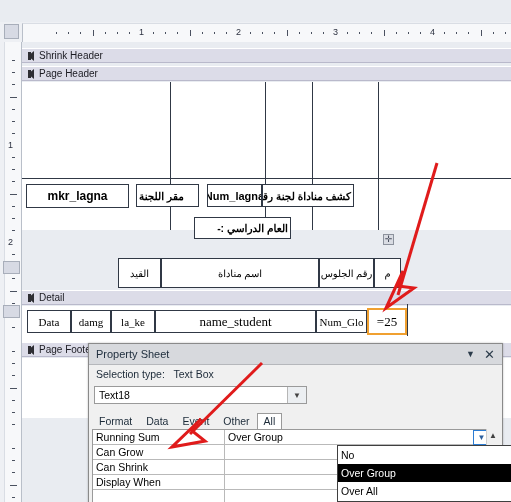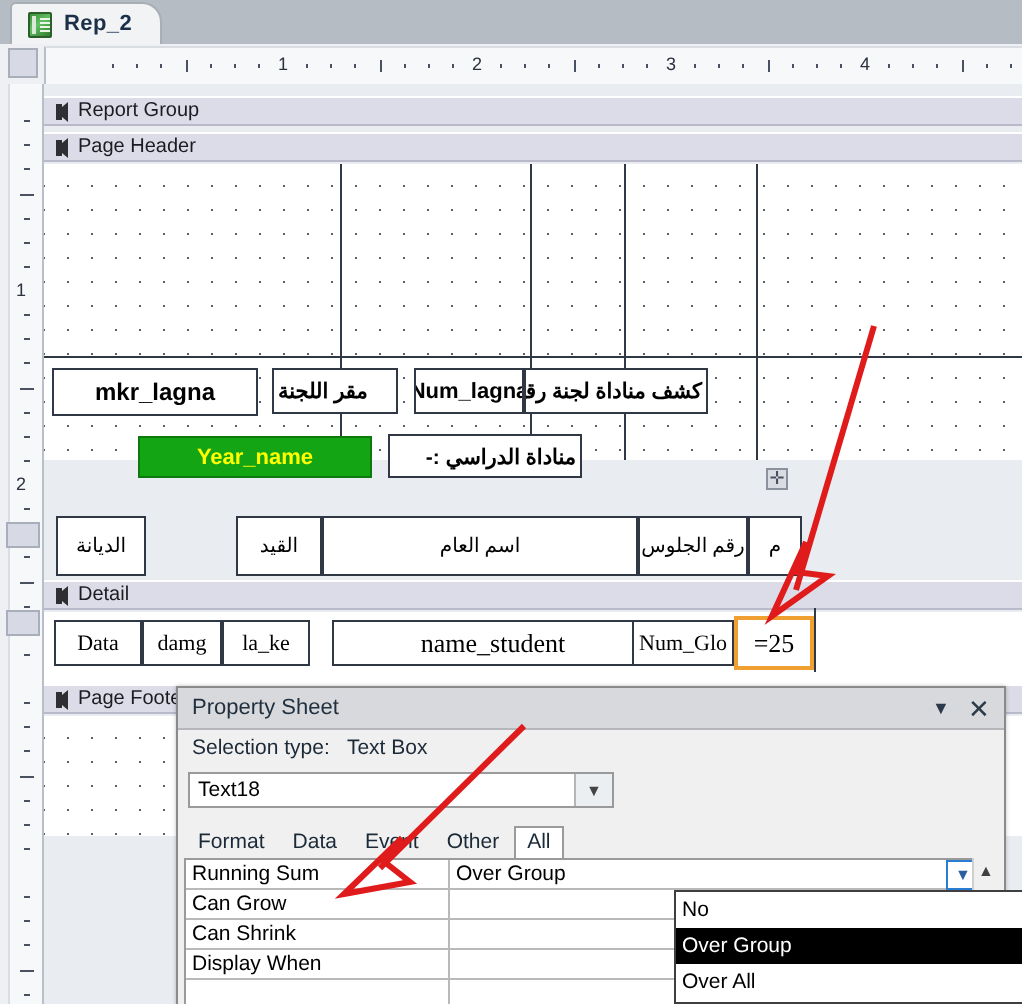--- a/index.html
+++ b/index.html
@@ -307,26 +307,20 @@
   .dd-item.sel { background: #000000; color: #ffffff; }
 
   
   .arrow-svg { position: absolute; left: 0; top: 0; pointer-events: none; }
 </style>
 </head>
 <body>
 
 <div id="app">
 
-  <div class="tabstrip">
-    <div class="tab">
-      <span class="rep-icon"></span>
-      <span class="tab-label">Rep_2</span>
-    </div>
-  </div>
 
   <div class="hruler">
     <div class="corner"></div>
     <div class="track">
       <div class="tickwrap" id="hticks">
           <span class="tick dot" style="left: 33.125px;"></span>
           <span class="tick dot" style="left: 45.25px;"></span>
           <span class="tick dot" style="left: 57.375px;"></span>
           <span class="tick mid" style="left: 69.5px;"></span>
           <span class="tick dot" style="left: 81.625px;"></span>
@@ -408,21 +402,21 @@
         </div>
     </div>
     <div class="selbar" style="top:219px;"></div>
     <div class="selbar" style="top:263px;"></div>
   </div>
 
   <div class="design">
 
     <div class="section-bar" style="top:6px;">
       <span class="caret"></span>
-      <span class="sec-label">Report Group</span>
+      <span class="sec-label">Shrink Header</span>
     </div>
 
     <div class="section-bar" style="top:24px;">
       <span class="caret"></span>
       <span class="sec-label">Page Header</span>
     </div>
 
     <div class="canvas" style="top:40px; height:148px; left:0; width:489px;">
       <div class="gridline-v" style="left:148px;"></div>
       <div class="gridline-v" style="left:243px;"></div>
@@ -431,43 +425,41 @@
       <div class="gridline-h" style="top:96px;"></div>
 
       <div class="ctl bold center" style="left:4px; top:102px; width:103px; height:24px; font-size:12px;">mkr_lagna</div>
 
       <div class="ctl rtl bold" style="left:114px; top:102px; width:63px; height:23px; font-size:10.5px; justify-content:flex-end;">مقر اللجنة</div>
 
       <div class="ctl bold center" style="left:185px; top:102px; width:55px; height:23px; font-size:11px;">Num_lagna</div>
 
       <div class="ctl rtl bold" style="left:240px; top:102px; width:92px; height:23px; font-size:10.5px;">كشف مناداة لجنة رقم</div>
 
-      <div class="ctl green" style="left:47px; top:136px; width:117px; height:21px;">Year_name</div>
-
-      <div class="ctl rtl bold" style="left:172px; top:135px; width:97px; height:22px; font-size:10.5px;">مناداة الدراسي :-</div>
+
+      <div class="ctl rtl bold" style="left:172px; top:135px; width:97px; height:22px; font-size:10.5px;">العام الدراسي :-</div>
 
       <div class="move-handle" style="left:361px; top:152px;">✛</div>
 
-      <div class="hdrcell" style="left:6px; top:176px; width:45px; height:30px;">الديانة</div>
       <div class="hdrcell" style="left:96px; top:176px; width:43px; height:30px;">القيد</div>
-      <div class="hdrcell" style="left:139px; top:176px; width:158px; height:30px;">اسم العام</div>
+      <div class="hdrcell" style="left:139px; top:176px; width:158px; height:30px;">اسم مناداة</div>
       <div class="hdrcell" style="left:297px; top:176px; width:55px; height:30px;">رقم الجلوس</div>
       <div class="hdrcell" style="left:352px; top:176px; width:27px; height:30px;">م</div>
     </div>
 
     <div class="section-bar" style="top:248px;">
       <span class="caret"></span>
       <span class="sec-label">Detail</span>
     </div>
 
     <div class="canvas blank" style="top:264px; height:36px; left:0; width:489px;">
       <div class="ctl serif center" style="left:5px; top:4px; width:44px; height:23px;">Data</div>
       <div class="ctl serif center" style="left:49px; top:4px; width:40px; height:23px;">damg</div>
       <div class="ctl serif center" style="left:89px; top:4px; width:44px; height:23px;">la_ke</div>
-      <div class="ctl serif center" style="left:133px; top:4px; width:161px; height:23px; font-size:13px;margin-left:11px;">name_student</div>
+      <div class="ctl serif center" style="left:133px; top:4px; width:161px; height:23px; font-size:13px;">name_student</div>
       <div class="ctl serif center" style="left:294px; top:4px; width:51px; height:23px;">Num_Glo</div>
       <div class="ctl serif center selected" style="left:345px; top:2px; width:40px; height:27px; font-size:13px;">=25</div>
       <div class="gridline-v" style="left:385px; top:-2px; height:32px; bottom:auto;"></div>
     </div>
 
     <div class="section-bar" style="top:300px;">
       <span class="caret"></span>
       <span class="sec-label">Page Footer</span>
     </div>
 

